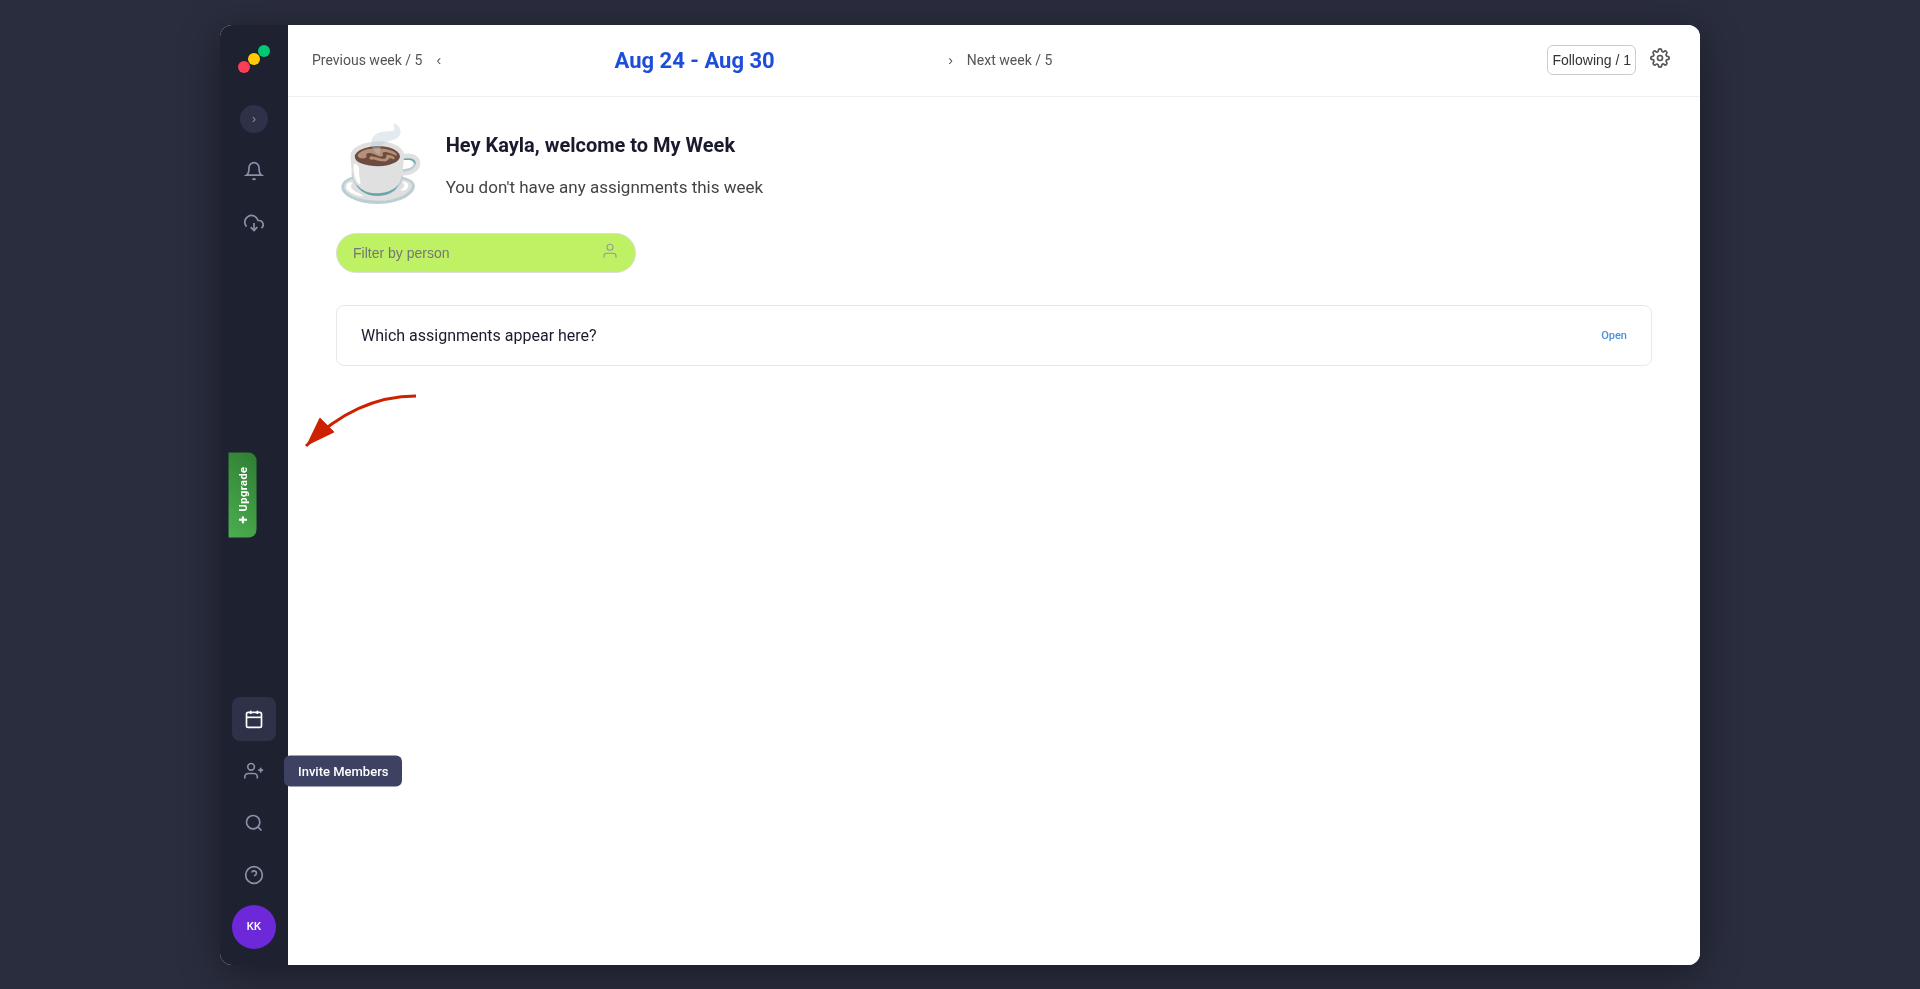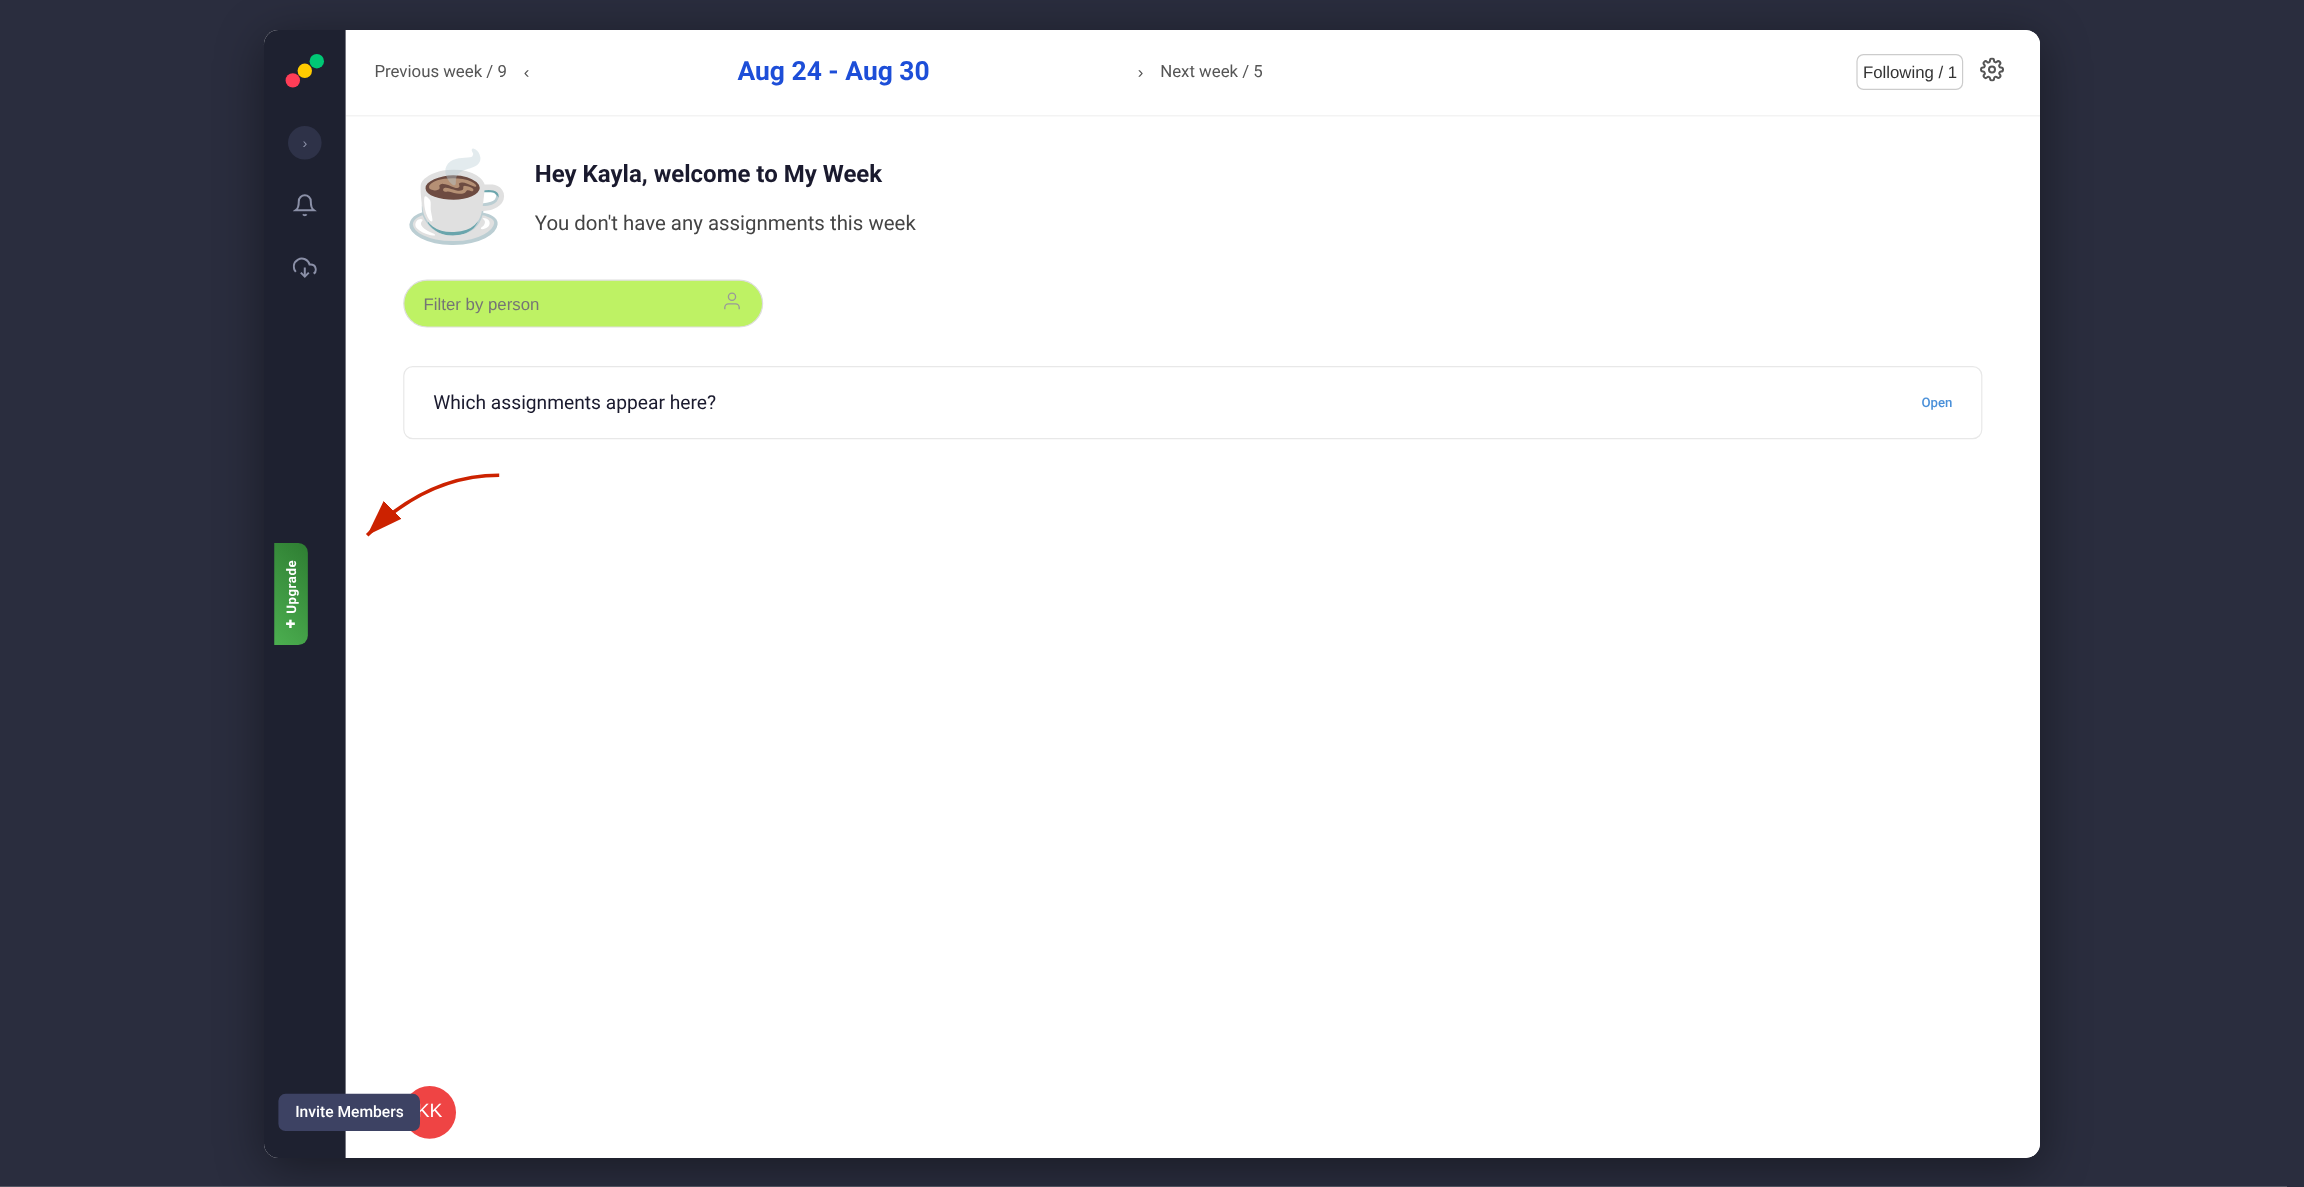--- a/index.html
+++ b/index.html
@@ -107,20 +107,21 @@
 
     .upgrade-tab::before {
       content: '+';
       font-size: 14px;
       font-weight: 900;
     }
 
     .sidebar-bottom {
       margin-top: auto;
       display: flex;
+      flex-direction: column;
       align-items: center;
       gap: 8px;
     }
 
     .invite-members-wrapper {
       position: relative;
     }
 
     .tooltip {
       position: absolute;
@@ -135,29 +136,29 @@
       border-radius: 6px;
       white-space: nowrap;
       pointer-events: none;
       z-index: 10;
     }
 
     .avatar-btn {
       width: 44px;
       height: 44px;
       border-radius: 50%;
-      background: #ef4444;
+      background: #6d28d9;
       border: none;
       cursor: pointer;
       display: flex;
       align-items: center;
       justify-content: center;
       color: #fff;
-      font-size: 16px;
-      font-weight: 400;
+      font-size: 10px;
+      font-weight: 700;
     }
 
     
     .main {
       flex: 1;
       display: flex;
       flex-direction: column;
       background: #fff;
       overflow: hidden;
     }
@@ -384,21 +385,21 @@
       <button class="avatar-btn">
         <span>KK</span>
       </button>
     </div>
   </div>
 
   <div class="main">
 
     <div class="header">
       <div class="header-left">
-        <span>Previous week / 9</span>
+        <span>Previous week / 5</span>
         <button class="chevron-btn">‹</button>
       </div>
 
       <div class="header-title">Aug 24 - Aug 30</div>
 
       <div class="header-left">
         <button class="chevron-btn">›</button>
         <span>Next week / 5</span>
       </div>
 

